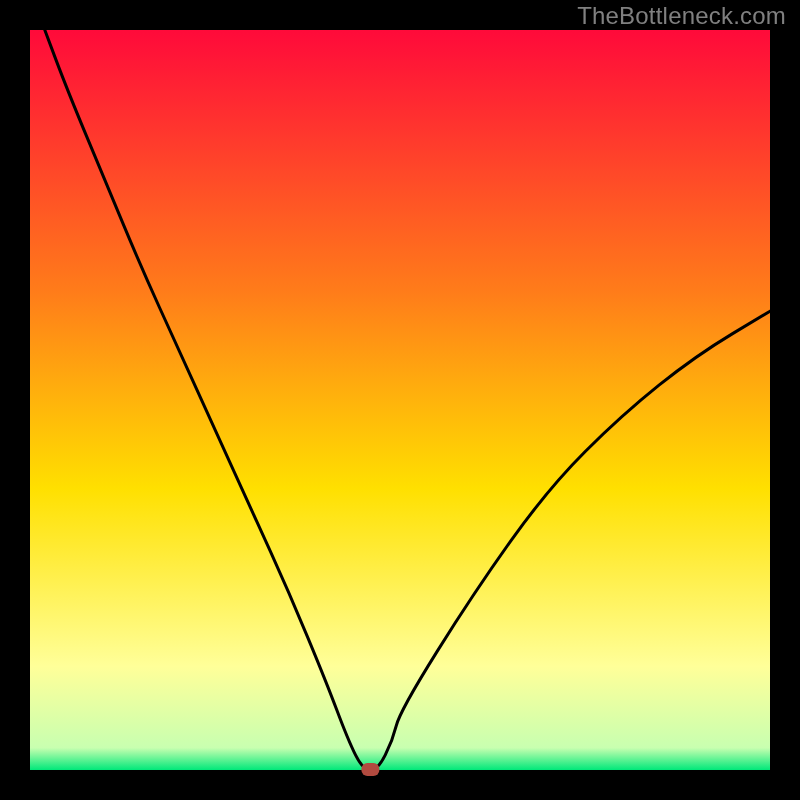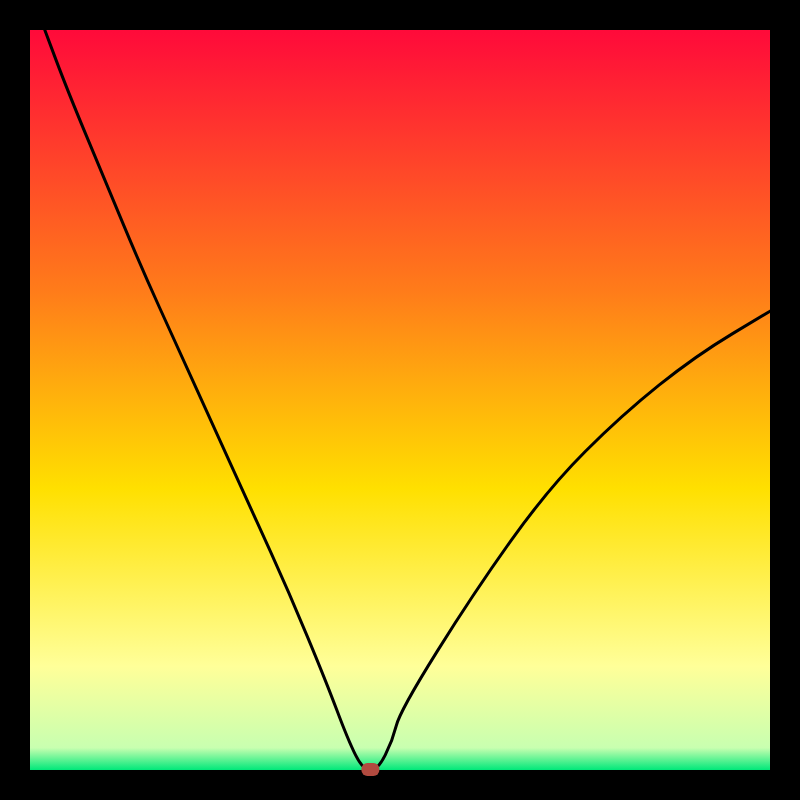--- a/index.html
+++ b/index.html
@@ -31,20 +31,21 @@
   svg {
     position: absolute;
     left: 0;
     top: 0;
   }
 </style>
 </head>
 <body>
 
 <div class="frame">
+  <div class="watermark">TheBottleneck.com</div>
   <svg id="chart-svg" width="800" height="800" viewBox="0 0 800 800">
       <defs>
         <linearGradient id="bg" x1="0" y1="0" x2="0" y2="1">
           <stop offset="0%" stop-color="#ff0a3a"></stop>
           <stop offset="35%" stop-color="#ff7b1a"></stop>
           <stop offset="62%" stop-color="#ffe000"></stop>
           <stop offset="86%" stop-color="#ffff99"></stop>
           <stop offset="97%" stop-color="#c8ffb0"></stop>
           <stop offset="100%" stop-color="#00e87a"></stop>
         </linearGradient>

